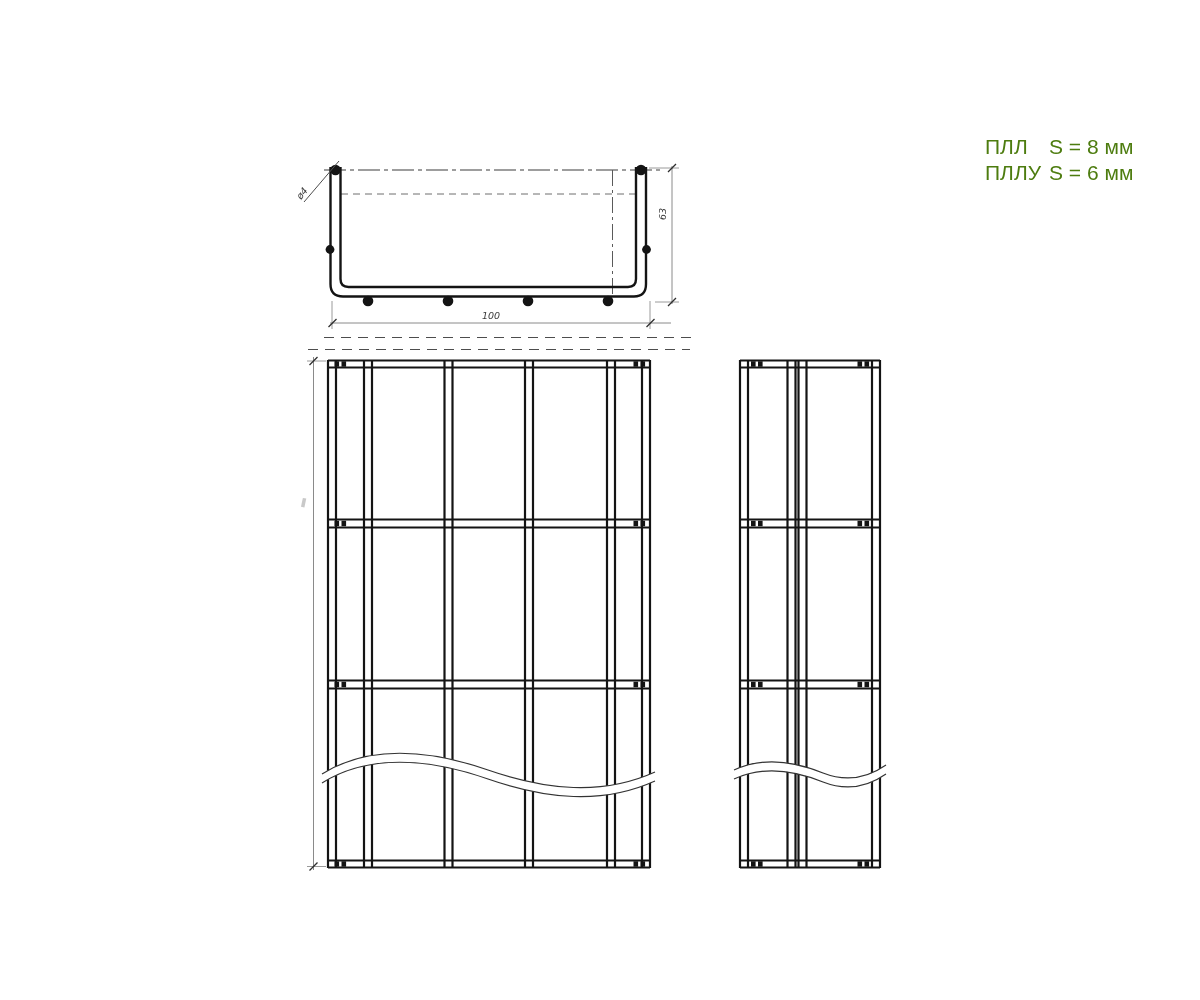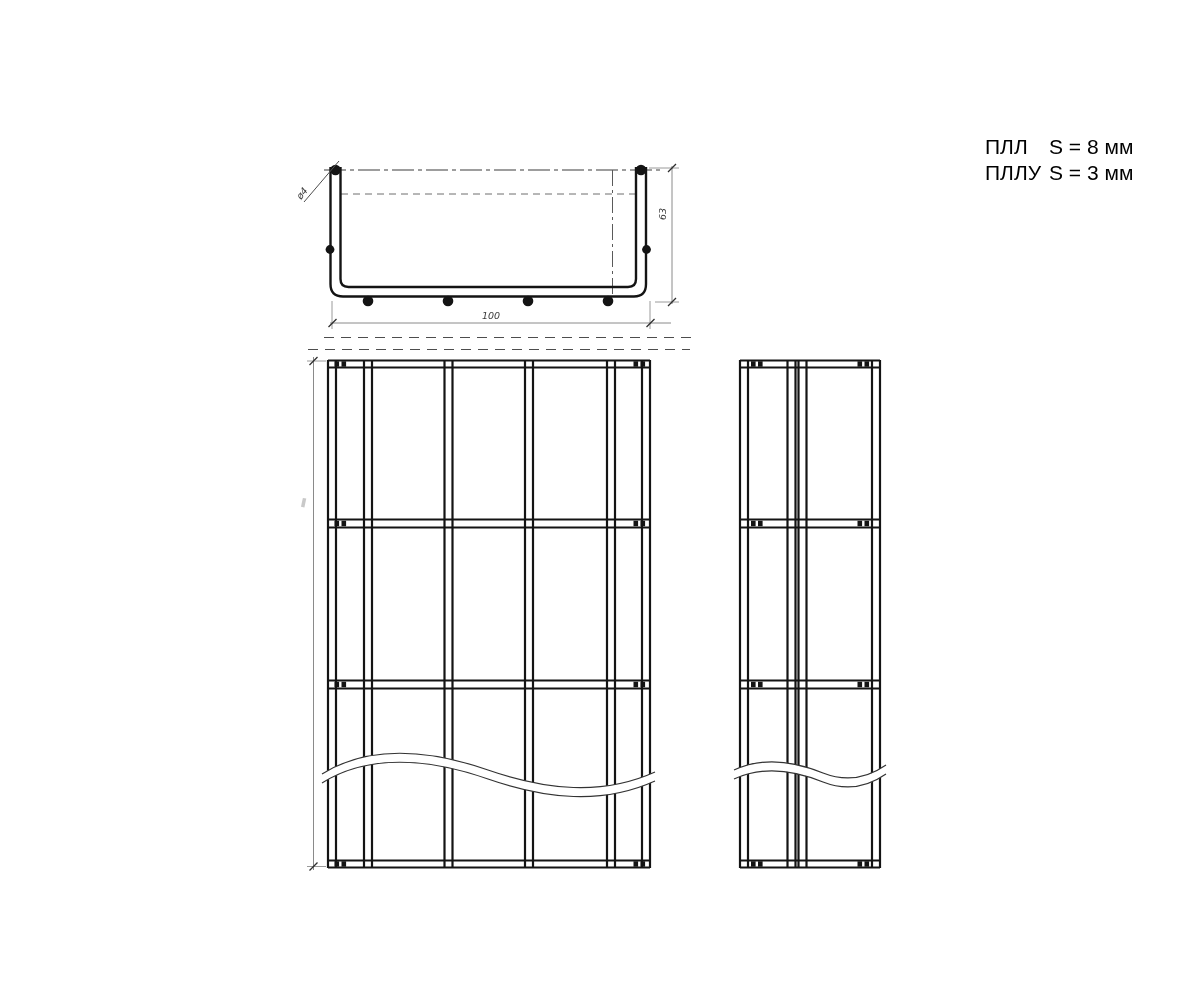--- a/index.html
+++ b/index.html
@@ -14,21 +14,21 @@
   .extline{stroke:#9a9a9a;stroke-width:1;fill:none;}
   .tick{stroke:#2f2f2f;stroke-width:1.3;fill:none;}
   .centerline{stroke:#3c3c3c;stroke-width:1.1;fill:none;stroke-dasharray:22 4 4 4;}
   .hiddenline{stroke:#6e6e6e;stroke-width:1;fill:none;stroke-dasharray:7 5;}
   .cutline{stroke:#5a5a5a;stroke-width:1;fill:none;stroke-dasharray:16 4 3 4;}
   .projdash{stroke:#4d4d4d;stroke-width:1.1;fill:none;stroke-dasharray:10 7;}
   .breakstroke{stroke:#333333;stroke-width:1.15;fill:none;}
   .breakfill{fill:#ffffff;stroke:none;}
   .leader{stroke:#4d4d4d;stroke-width:1;fill:none;}
   .dim-text{font:italic 9.5px "DejaVu Sans",sans-serif;fill:#3a3a3a;}
-  .spec{position:absolute;left:985px;top:134px;font-size:21px;color:#000000;}
+  .spec{position:absolute;left:985px;top:134px;font-size:21px;color:#4d7c0f;}
   .spec-row{display:flex;line-height:26px;}
   .spec-label{display:inline-block;width:64px;}
 </style>
 </head>
 <body>
 
 <div id="stage">
 
   <svg width="1200" height="1000" viewBox="0 0 1200 1000">
 
@@ -114,17 +114,17 @@
     </g>
   </svg>
 
   <div class="spec">
     <div class="spec-row">
       <span class="spec-label">ПЛЛ</span>
       <span class="spec-value">S = 8 мм</span>
     </div>
     <div class="spec-row">
       <span class="spec-label">ПЛЛУ</span>
-      <span class="spec-value">S = 3 мм</span>
+      <span class="spec-value">S = 6 мм</span>
     </div>
   </div>
 
 </div>
 
 </body></html>

